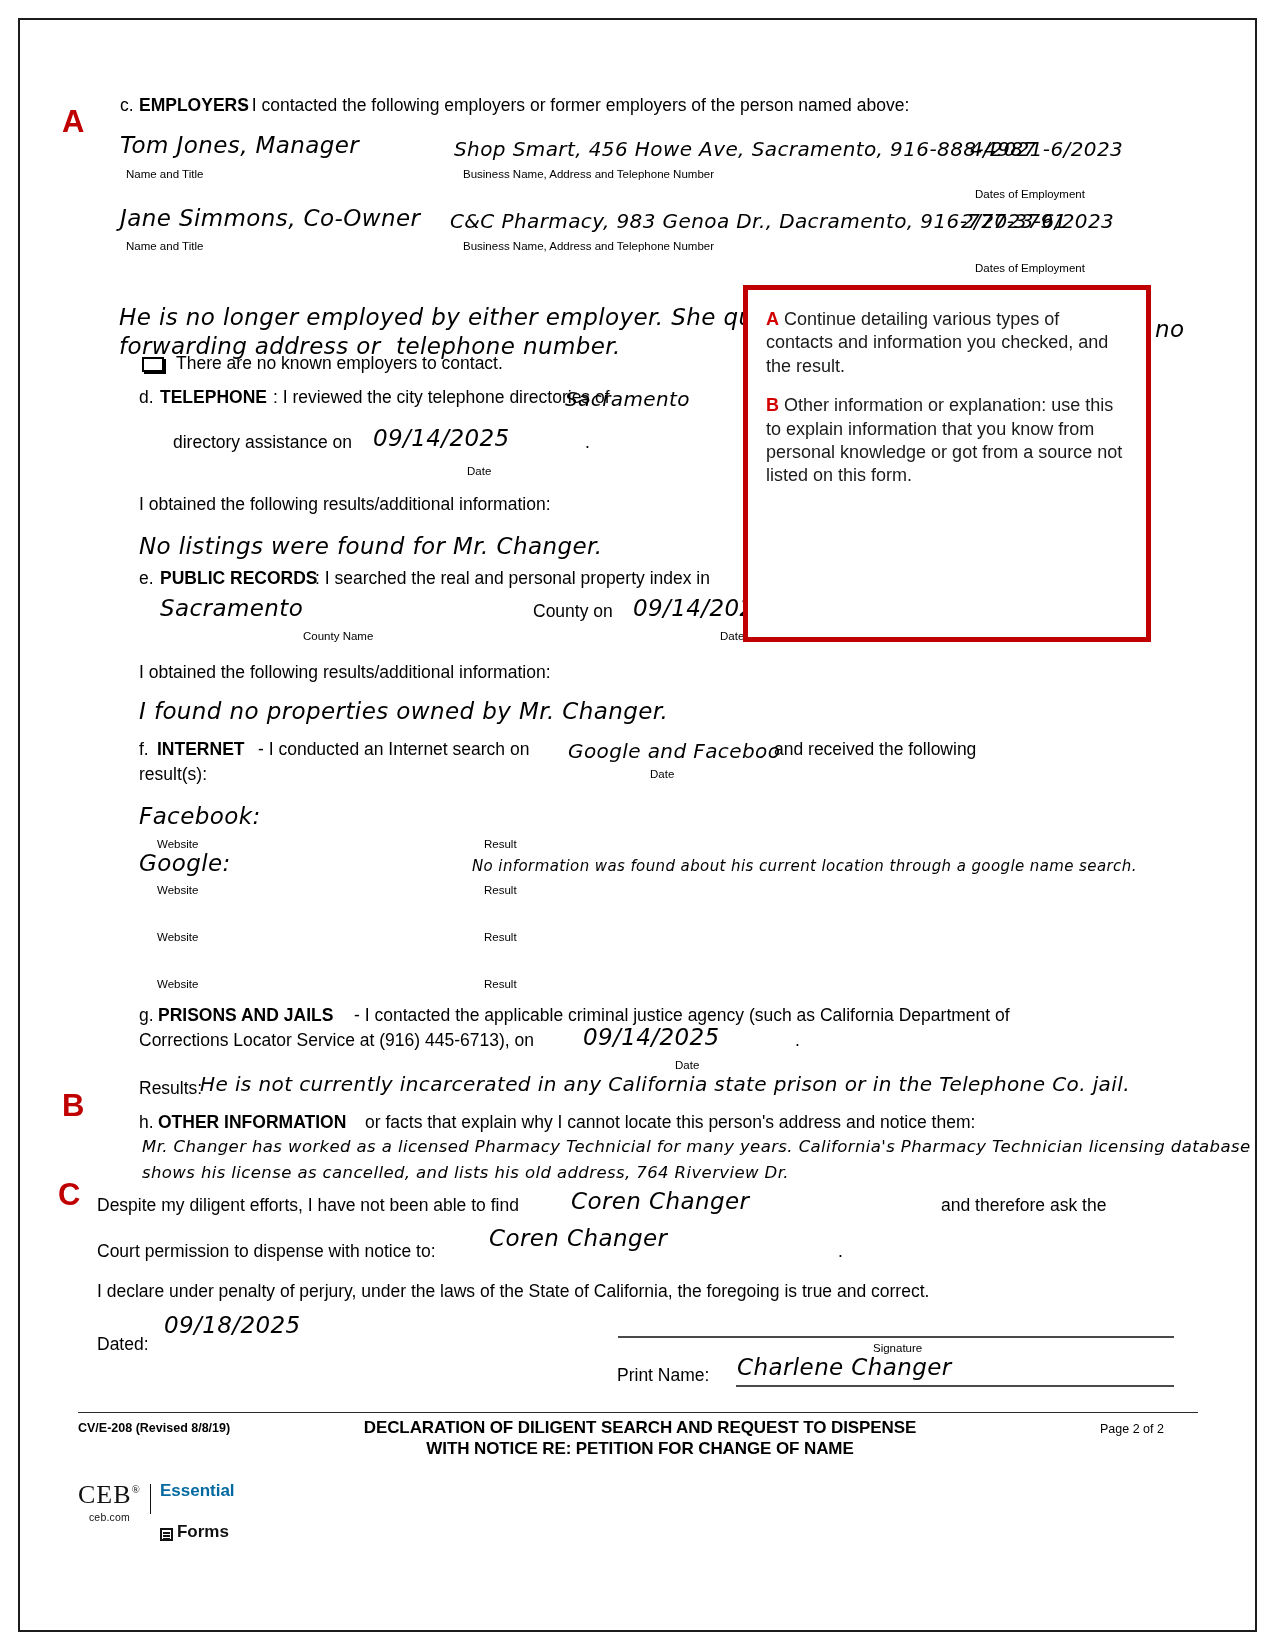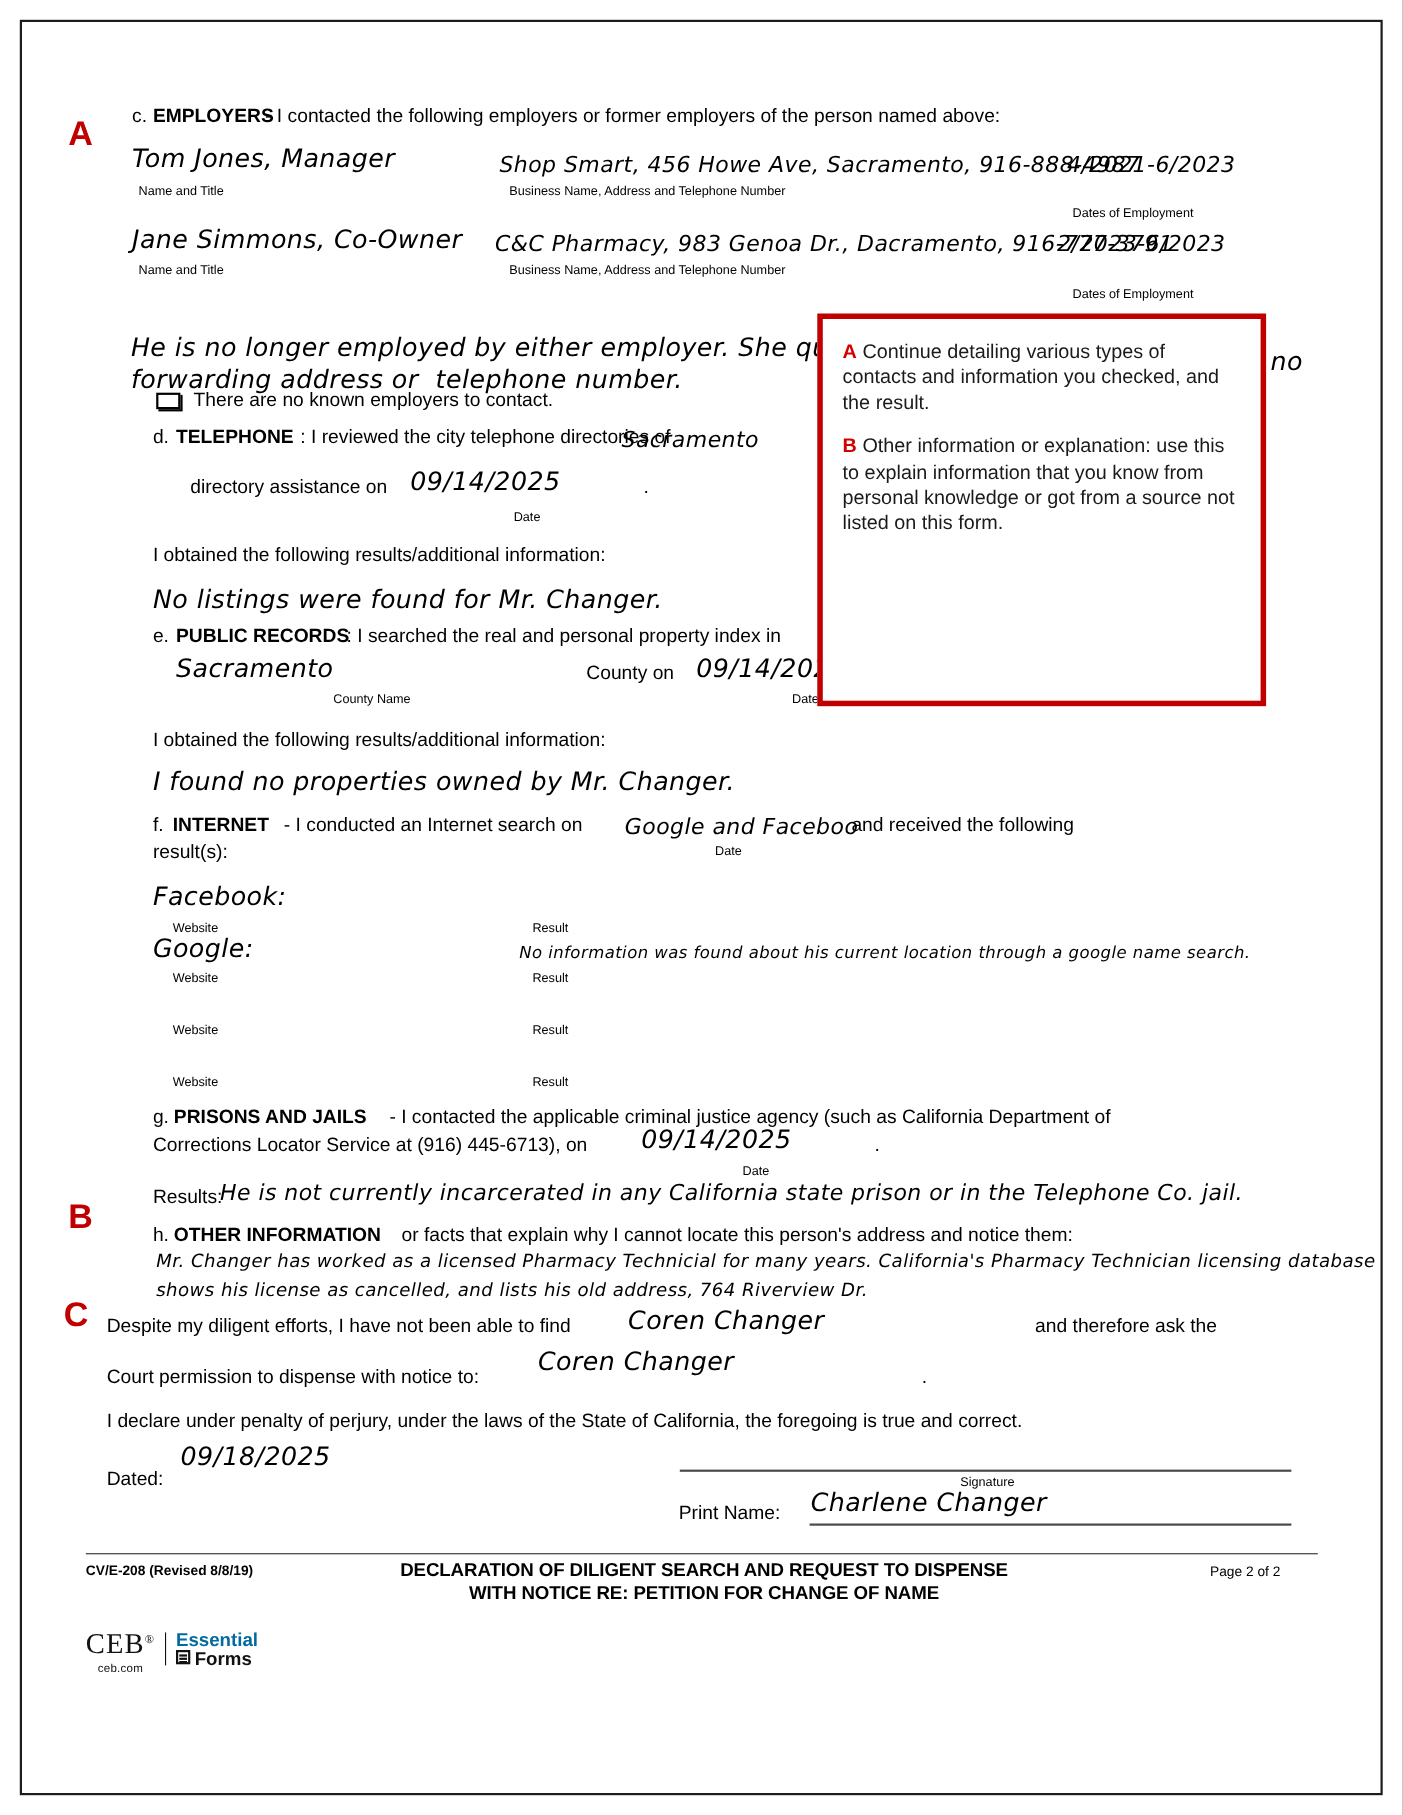--- a/index.html
+++ b/index.html
@@ -144,21 +144,21 @@
   .ceb-divider {
     width: 1px;
     background: #111;
     margin: 2px 9px 0 9px;
     height: 30px;
   }
   .ceb-right { display: flex; flex-direction: column; }
   .ef-1 { font-size: 17px; font-weight: bold; color: #0369a1; line-height: 1.05; }
   .ef-2 {
     font-size: 17px; font-weight: bold; color: #111;
-    display: flex; align-items: flex-start; line-height: 1.05;
+    display: flex; align-items: flex-end; line-height: 1.05; margin-top: 23px;
   }
   .ef-glyph {
     display: inline-block;
     width: 13px; height: 13px;
     border: 2px solid #111;
     box-sizing: border-box;
     margin-right: 4px;
     position: relative;
   }
   .ef-glyph::before {

